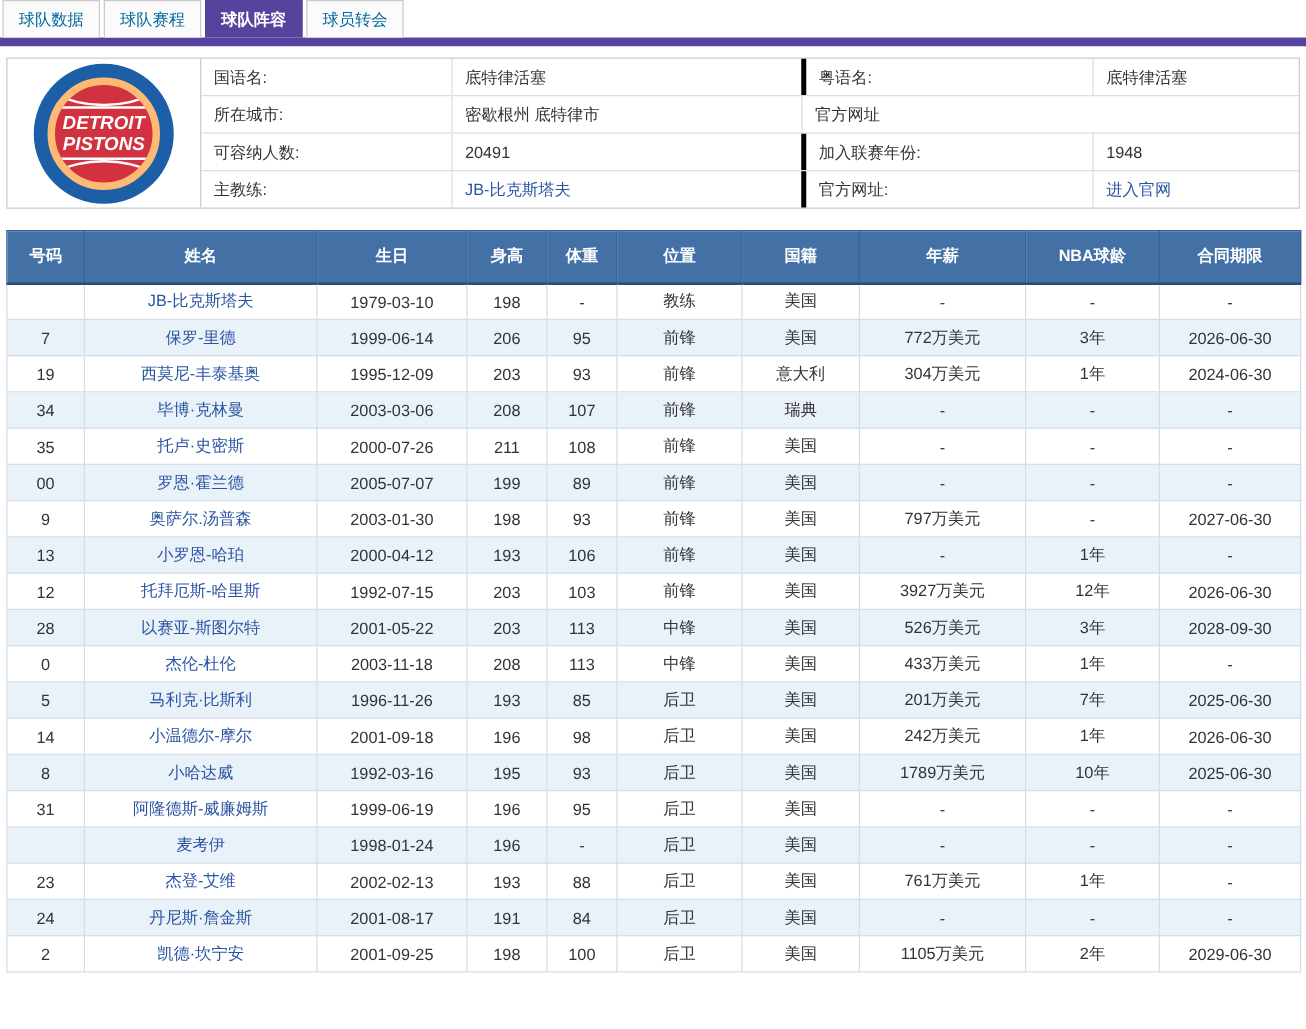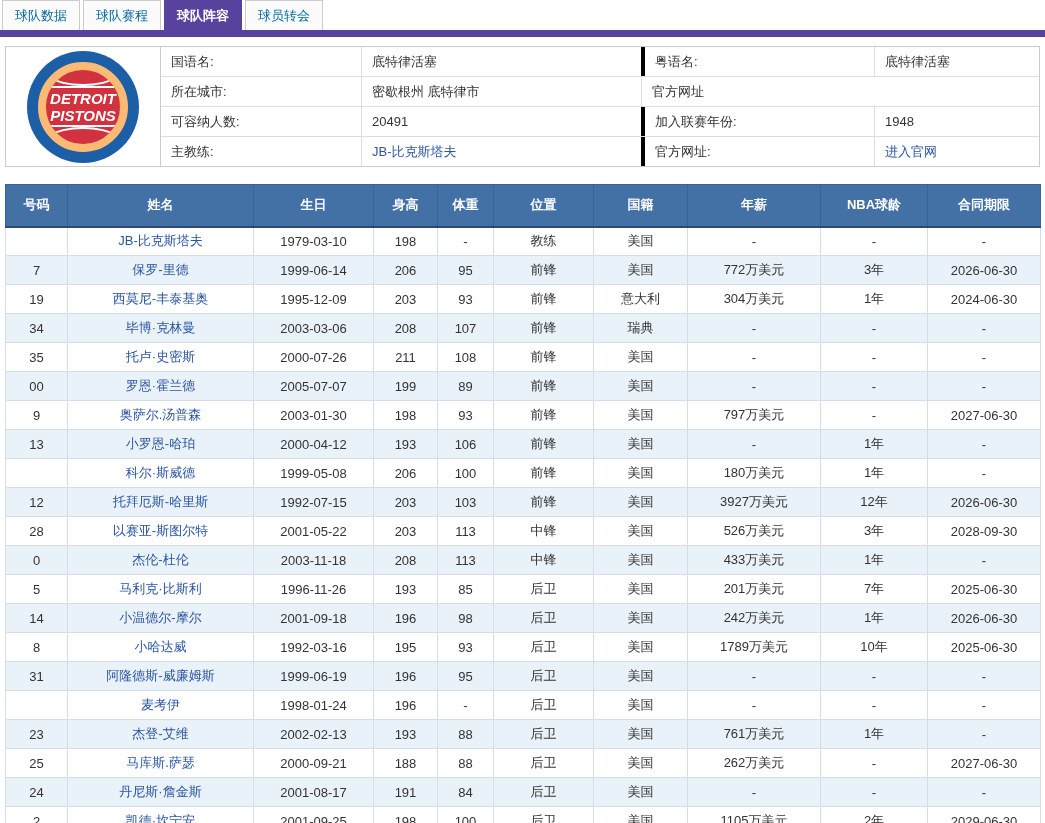--- a/index.html
+++ b/index.html
@@ -13,21 +13,21 @@
   .tab + .tab { margin-left:3px; }
   .tab.active { background:var(--purple); border-color:var(--purple); color:#fff; font-weight:bold; }
   .purple-bar { height:7px; background:var(--purple); }
 
   
   .info-box { margin:9px 5px 0 5px; border:1px solid #ccc; display:flex; height:121px; }
   .logo-cell { width:155px; border-right:1px solid #ccc; display:flex; align-items:center; justify-content:center; }
   .logo { position:relative; width:112px; height:112px; border-radius:50%;
     background:var(--logo-blue); overflow:hidden; }
   .logo-red { position:absolute; left:11px; top:11px; right:11px; bottom:11px; border-radius:50%;
-    background:var(--logo-red); border:8px solid #fdba74; overflow:hidden; }
+    background:var(--logo-red); border:6px solid #fdba74; overflow:hidden; }
   .seam { position:absolute; left:0; right:0; height:2px; background:#fff; }
   .seam.top { top:22%; } .seam.bottom { bottom:22%; }
   .arc { position:absolute; width:140%; height:80%; border:2px solid #fff; border-radius:50%;
     left:-20%; background:transparent; }
   .arc.top { top:-58%; } .arc.bottom { bottom:-58%; }
   .logo-text { position:absolute; left:0; right:0; top:50%; transform:translateY(-50%);
     text-align:center; color:#fff; font-weight:bold; font-style:italic; font-size:15px;
     line-height:17px; letter-spacing:0px; font-family:"Liberation Sans",sans-serif; }
 
   .info-grid { flex:1; display:flex; flex-direction:column; }
@@ -219,32 +219,20 @@
         <td>2000-04-12</td>
         <td>193</td>
         <td>106</td>
         <td>前锋</td>
         <td>美国</td>
         <td>-</td>
         <td>1年</td>
         <td>-</td>
       </tr>
       <tr>
-        <td></td>
-        <td class="name">科尔·斯威德</td>
-        <td>1999-05-08</td>
-        <td>206</td>
-        <td>100</td>
-        <td>前锋</td>
-        <td>美国</td>
-        <td>180万美元</td>
-        <td>1年</td>
-        <td>-</td>
-      </tr>
-      <tr>
         <td>12</td>
         <td class="name">托拜厄斯-哈里斯</td>
         <td>1992-07-15</td>
         <td>203</td>
         <td>103</td>
         <td>前锋</td>
         <td>美国</td>
         <td>3927万美元</td>
         <td>12年</td>
         <td>2026-06-30</td>
@@ -339,32 +327,20 @@
         <td>2002-02-13</td>
         <td>193</td>
         <td>88</td>
         <td>后卫</td>
         <td>美国</td>
         <td>761万美元</td>
         <td>1年</td>
         <td>-</td>
       </tr>
       <tr>
-        <td>25</td>
-        <td class="name">马库斯.萨瑟</td>
-        <td>2000-09-21</td>
-        <td>188</td>
-        <td>88</td>
-        <td>后卫</td>
-        <td>美国</td>
-        <td>262万美元</td>
-        <td>-</td>
-        <td>2027-06-30</td>
-      </tr>
-      <tr>
         <td>24</td>
         <td class="name">丹尼斯·詹金斯</td>
         <td>2001-08-17</td>
         <td>191</td>
         <td>84</td>
         <td>后卫</td>
         <td>美国</td>
         <td>-</td>
         <td>-</td>
         <td>-</td>

